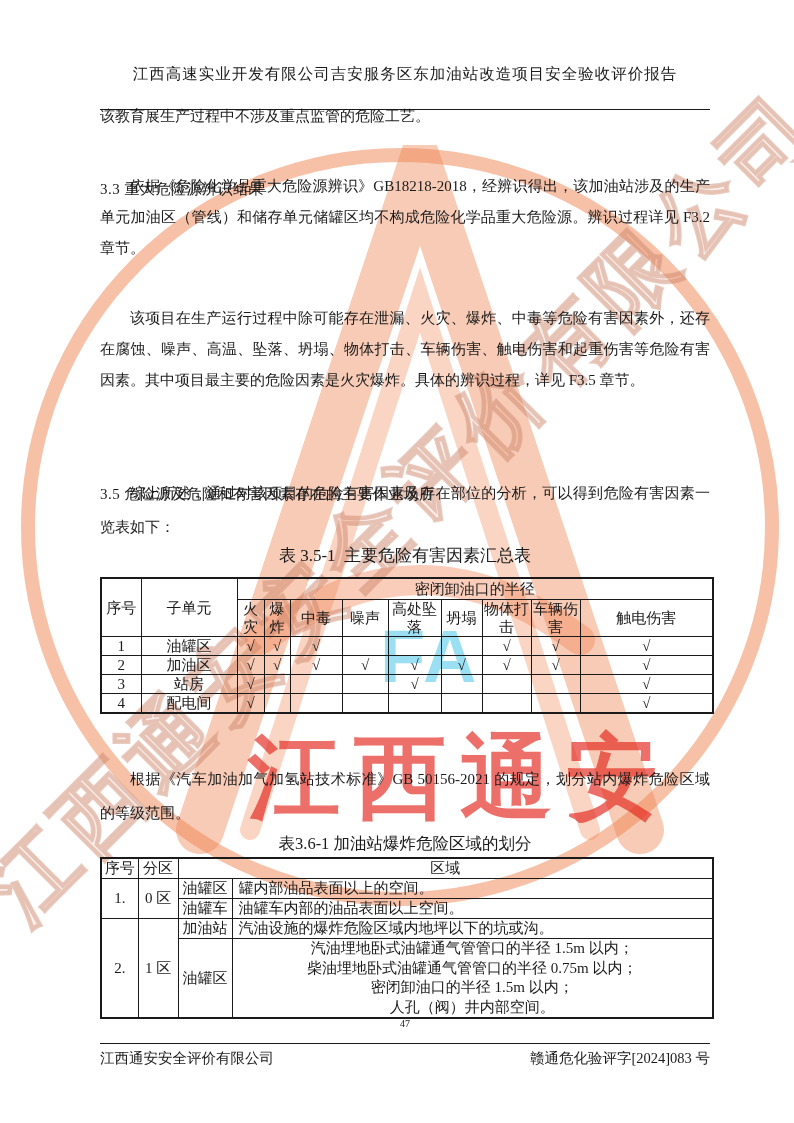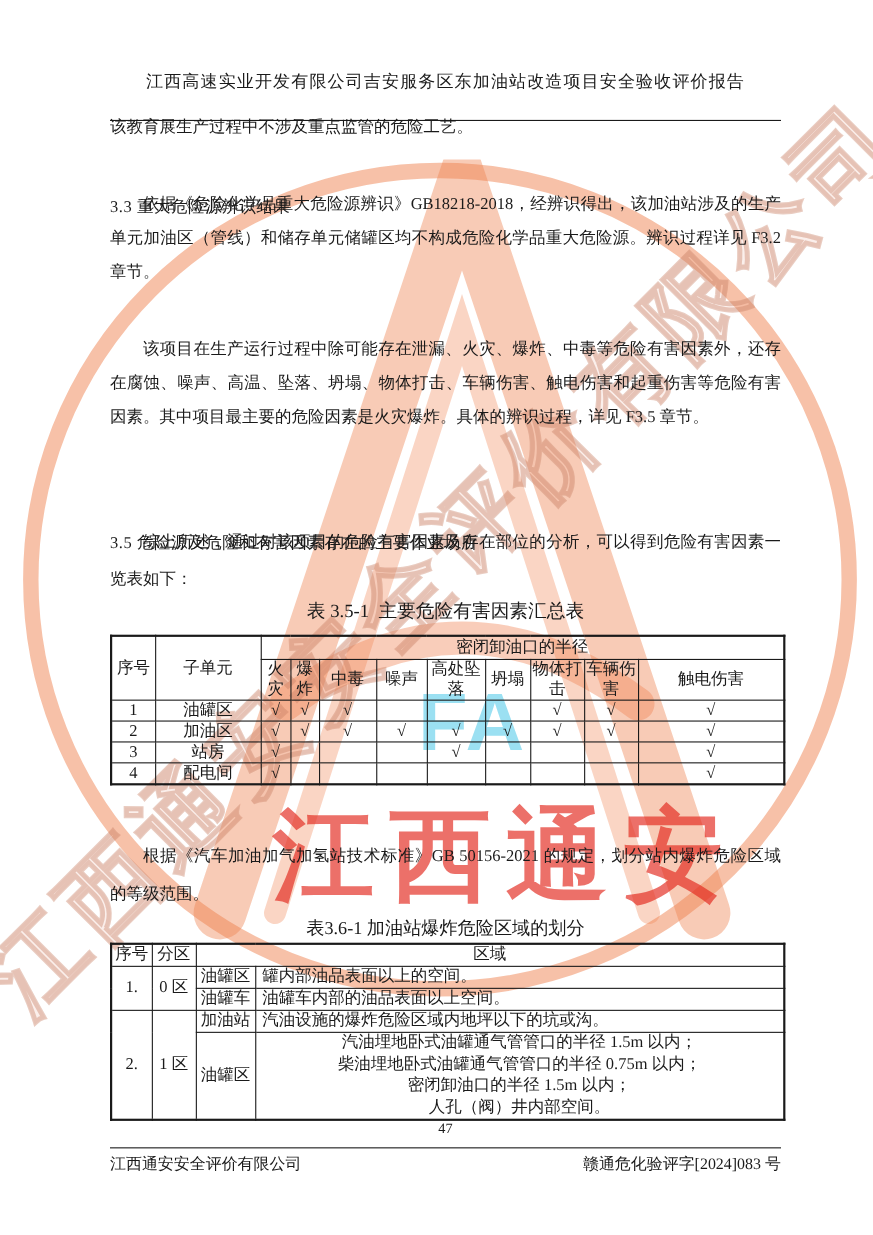--- a/index.html
+++ b/index.html
@@ -42,21 +42,21 @@
   .caption { text-align:center; font-size:17px; white-space:pre; }
   table { border-collapse:collapse; table-layout:fixed; width:612px; font-size:15px; }
   .dtable { border:2px solid #1a1a1a; }
   .dtable td, .dtable th { border:1px solid #1a1a1a; text-align:center; vertical-align:middle; padding:0; font-weight:normal; overflow:hidden; }
   #table1 td, #table1 th { height:18px; line-height:18px; }
   #table1 tr.hr1 th { height:20px; line-height:20px; }
   #table2 td, #table2 th { height:19px; line-height:19px; }
   #table2 td.areatxt { text-align:left; padding-left:6px;margin-left:44px; }
   .cell-lines { text-align:left; padding:2px 0 2px 6px; }
   .cell-lines div { line-height:19.5px; white-space:nowrap; }
-  .pageno { top:1018px; text-align:center; font-size:13px; }
+  .pageno { top:1018px; text-align:center; font-size:10px; }
   .page-footer {
     top:1043px; border-top:1.5px solid #1a1a1a; padding-top:5px;
     display:flex; justify-content:space-between; font-size:14.5px;
   }
 </style>
 </head>
 <body>
 
 <div class="page">
 

